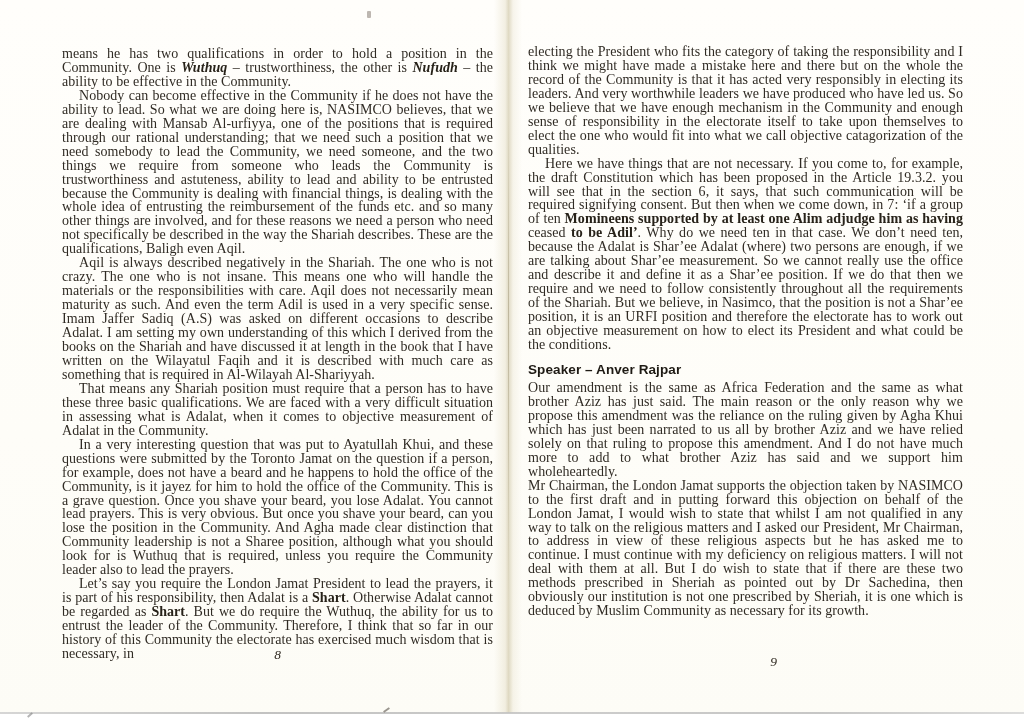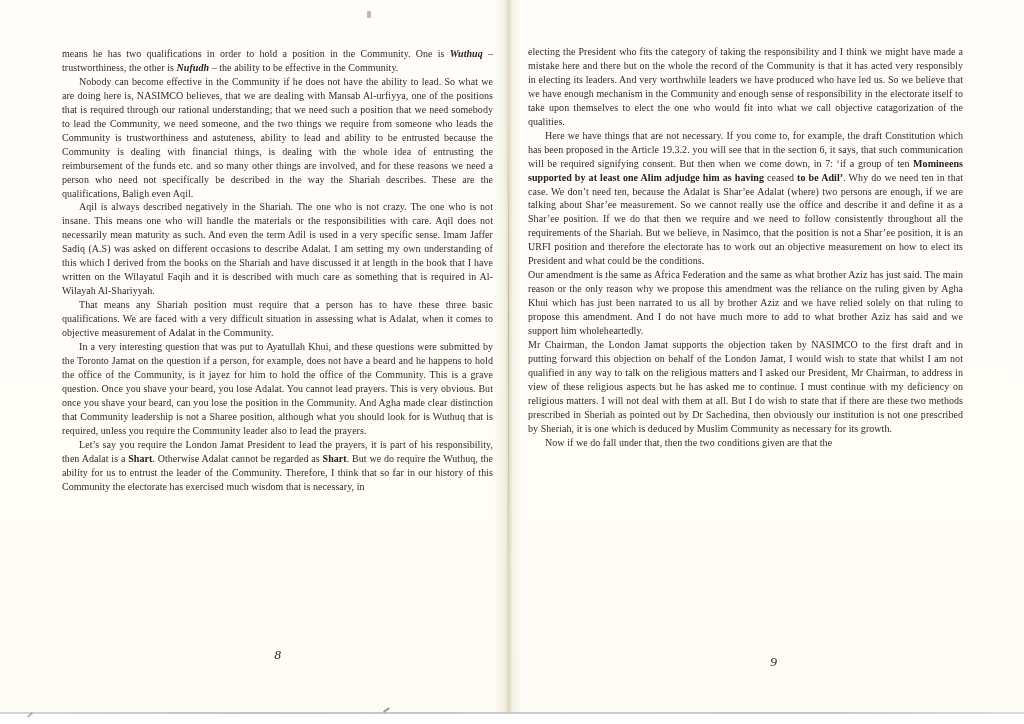--- a/index.html
+++ b/index.html
@@ -21,21 +21,21 @@
   }
   .gutter-line{
     position:absolute;left:508px;top:120px;width:1px;height:480px;
     background:linear-gradient(180deg,rgba(150,140,110,0) 0%,rgba(150,140,110,.45) 40%,rgba(150,140,110,.25) 70%,rgba(150,140,110,0) 100%);
   }
   .text-block{position:absolute;}
   .text-left{left:62px;top:47px;width:431px;}
   .text-right{left:528px;top:45px;width:435px;}
   p.para{
     margin:0;text-align:justify;
-    font-size:10px;line-height:13.95px;
+    font-size:14px;line-height:13.95px;
     letter-spacing:.05px;
   }
   p.indent{text-indent:17px;}
   span.b{font-weight:bold;color:#272219;}
   span.bi{font-weight:bold;font-style:italic;color:#272219;}
   h2.speaker{
     font-family:"Liberation Sans", sans-serif;
     font-size:13.5px;font-weight:bold;color:#1e1a14;
     margin:10px 0 4px 0;letter-spacing:.1px;
   }
@@ -68,23 +68,23 @@
       <p class="para indent"><span>Aqil is always described negatively in the Shariah. The one who is not crazy. The one who is not insane. This means one who will handle the materials or the responsibilities with care. Aqil does not necessarily mean maturity as such. And even the term Adil is used in a very specific sense. Imam Jaffer Sadiq (A.S) was asked on different occasions to describe Adalat. I am setting my own understanding of this which I derived from the books on the Shariah and have discussed it at length in the book that I have written on the Wilayatul Faqih and it is described with much care as something that is required in Al-Wilayah Al-Shariyyah.</span></p>
       <p class="para indent"><span>That means any Shariah position must require that a person has to have these three basic qualifications. We are faced with a very difficult situation in assessing what is Adalat, when it comes to objective measurement of Adalat in the Community.</span></p>
       <p class="para indent"><span>In a very interesting question that was put to Ayatullah Khui, and these questions were submitted by the Toronto Jamat on the question if a person, for example, does not have a beard and he happens to hold the office of the Community, is it jayez for him to hold the office of the Community. This is a grave question. Once you shave your beard, you lose Adalat. You cannot lead prayers. This is very obvious. But once you shave your beard, can you lose the position in the Community. And Agha made clear distinction that Community leadership is not a Sharee position, although what you should look for is Wuthuq that is required, unless you require the Community leader also to lead the prayers.</span></p>
       <p class="para indent"><span>Let’s say you require the London Jamat President to lead the prayers, it is part of his responsibility, then Adalat is a </span><span class="b">Shart</span><span>. Otherwise Adalat cannot be regarded as </span><span class="b">Shart</span><span>. But we do require the Wuthuq, the ability for us to entrust the leader of the Community. Therefore, I think that so far in our history of this Community the electorate has exercised much wisdom that is necessary, in</span></p>
     </div>
   <div class="page-num page-num-left">8</div>
 
   <div class="text-block text-right">
       <p class="para"><span>electing the President who fits the category of taking the responsibility and I think we might have made a mistake here and there but on the whole the record of the Community is that it has acted very responsibly in electing its leaders. And very worthwhile leaders we have produced who have led us. So we believe that we have enough mechanism in the Community and enough sense of responsibility in the electorate itself to take upon themselves to elect the one who would fit into what we call objective catagorization of the qualities.</span></p>
       <p class="para indent"><span>Here we have things that are not necessary. If you come to, for example, the draft Constitution which has been proposed in the Article 19.3.2. you will see that in the section 6, it says, that such communication will be required signifying consent. But then when we come down, in 7: ‘if a group of ten </span><span class="b">Momineens supported by at least one Alim adjudge him as having</span><span> ceased </span><span class="b">to be Adil’</span><span>. Why do we need ten in that case. We don’t need ten, because the Adalat is Shar’ee Adalat (where) two persons are enough, if we are talking about Shar’ee measurement. So we cannot really use the office and describe it and define it as a Shar’ee position. If we do that then we require and we need to follow consistently throughout all the requirements of the Shariah. But we believe, in Nasimco, that the position is not a Shar’ee position, it is an URFI position and therefore the electorate has to work out an objective measurement on how to elect its President and what could be the conditions.</span></p>
+      <h2 class="speaker">Speaker – Anver Rajpar</h2>
       <p class="para"><span>Our amendment is the same as Africa Federation and the same as what brother Aziz has just said. The main reason or the only reason why we propose this amendment was the reliance on the ruling given by Agha Khui which has just been narrated to us all by brother Aziz and we have relied solely on that ruling to propose this amendment. And I do not have much more to add to what brother Aziz has said and we support him wholeheartedly.</span></p>
       <p class="para"><span>Mr Chairman, the London Jamat supports the objection taken by NASIMCO to the first draft and in putting forward this objection on behalf of the London Jamat, I would wish to state that whilst I am not qualified in any way to talk on the religious matters and I asked our President, Mr Chairman, to address in view of these religious aspects but he has asked me to continue. I must continue with my deficiency on religious matters. I will not deal with them at all. But I do wish to state that if there are these two methods prescribed in Sheriah as pointed out by Dr Sachedina, then obviously our institution is not one prescribed by Sheriah, it is one which is deduced by Muslim Community as necessary for its growth.</span></p>
-      <p class="para indent"><span>Now if we do fall under that, then the two conditions given are that the</span></p>
     </div>
   <div class="page-num page-num-right">9</div>
 
   <div class="bottom-edge"></div>
   <div class="below-edge"></div>
   <div class="speck-top"></div>
   <div class="speck-bottom"></div>
   <div class="speck-bottom2"></div>
 </div>
 

